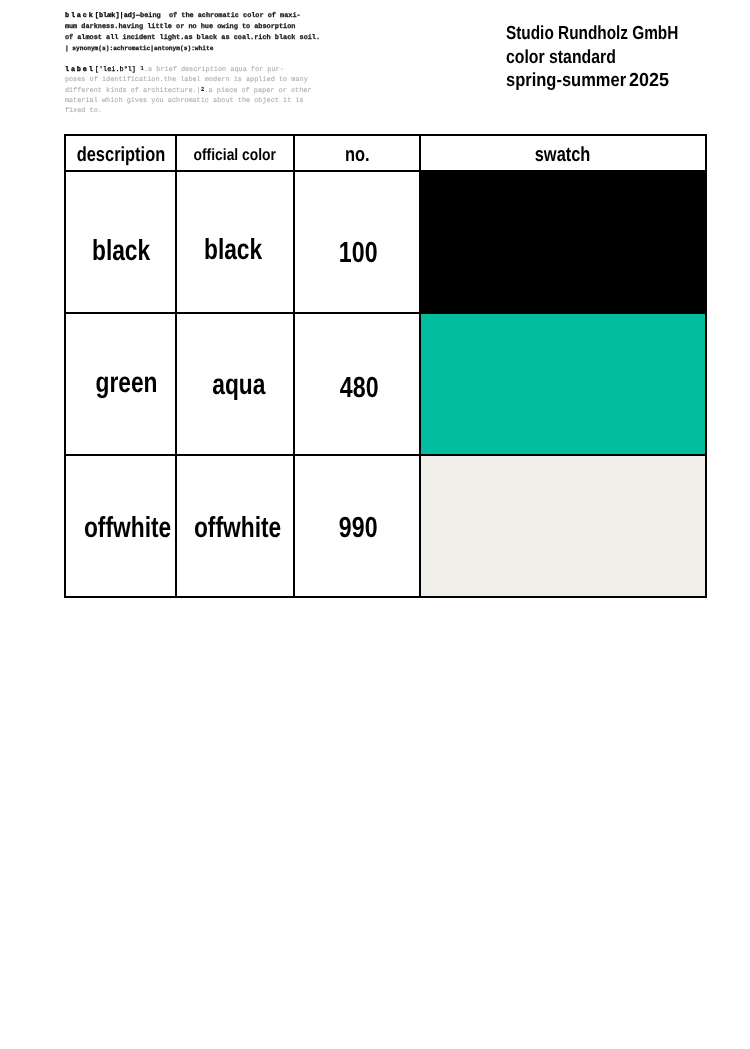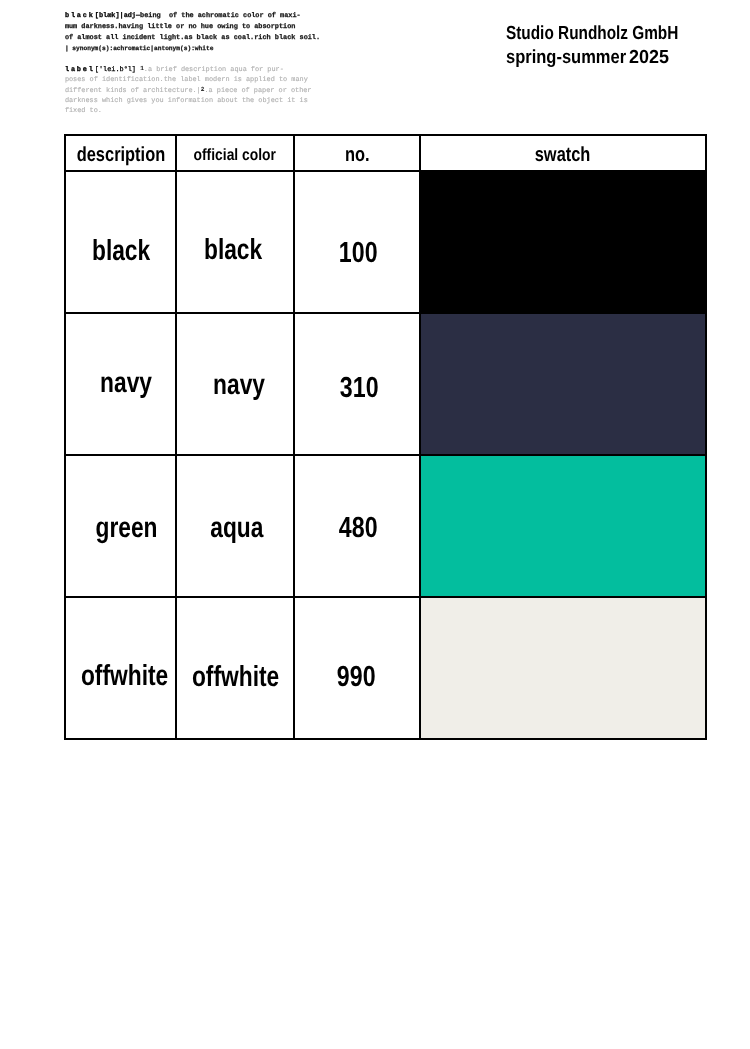--- a/index.html
+++ b/index.html
@@ -116,26 +116,27 @@
 <body>
 
 <div id="dict">
   <div class="entry-black"><span class="headword">black</span><span class="phon">[blæk]|adj—</span><span class="body">being  of the achromatic color of maxi-</span>
 <span class="body">mum darkness.having little or no hue owing to absorption</span>
 <span class="body">of almost all incident light.as black as coal.rich black soil.</span>
 <span class="body smallline">| synonym(s):achromatic|antonym(s):white</span></div>
   <div class="entry-label"><span class="headword">label</span><span class="phon">['lei.b°l]</span> <span class="sense">1</span><span>.a brief description aqua for pur-</span>
 <span>poses of identification.the label modern is applied to many</span>
 <span>different kinds of architecture.|</span><span class="sense">2</span><span>.a piece of paper or other</span>
-<span>darkness which gives you information about the object it is</span>
+<span>material which gives you achromatic about the object it is</span>
 <span>fixed to.</span></div>
 </div>
 
 <div id="brand">
   <div><span class="l1">Studio Rundholz GmbH</span></div>
+  <div><span class="l3">color standard</span></div>
   <div><span class="l4a">spring-summer</span><span class="gap4"></span><span class="l4b">2025</span></div>
 </div>
 
 <table id="color-table">
   <colgroup>
     <col class="col-desc">
       <col class="col-off">
       <col class="col-no">
       <col class="col-swatch">
   </colgroup>
@@ -150,28 +151,20 @@
   <tbody>
       <tr>
         <td><span class="txt">black</span></td>
         <td><span class="txt">black</span></td>
         <td class="num"><span class="txt">100</span></td>
         <td class="swatch-cell">
           <span class="swatch" style="background:#000000"></span>
         </td>
       </tr>
       <tr>
-        <td><span class="txt">navy</span></td>
-        <td><span class="txt">navy</span></td>
-        <td class="num"><span class="txt">310</span></td>
-        <td class="swatch-cell">
-          <span class="swatch" style="background:#2B2E44"></span>
-        </td>
-      </tr>
-      <tr>
         <td><span class="txt">green</span></td>
         <td><span class="txt">aqua</span></td>
         <td class="num"><span class="txt">480</span></td>
         <td class="swatch-cell">
           <span class="swatch" style="background:#03BE9E"></span>
         </td>
       </tr>
       <tr>
         <td><span class="txt">offwhite</span></td>
         <td><span class="txt">offwhite</span></td>

